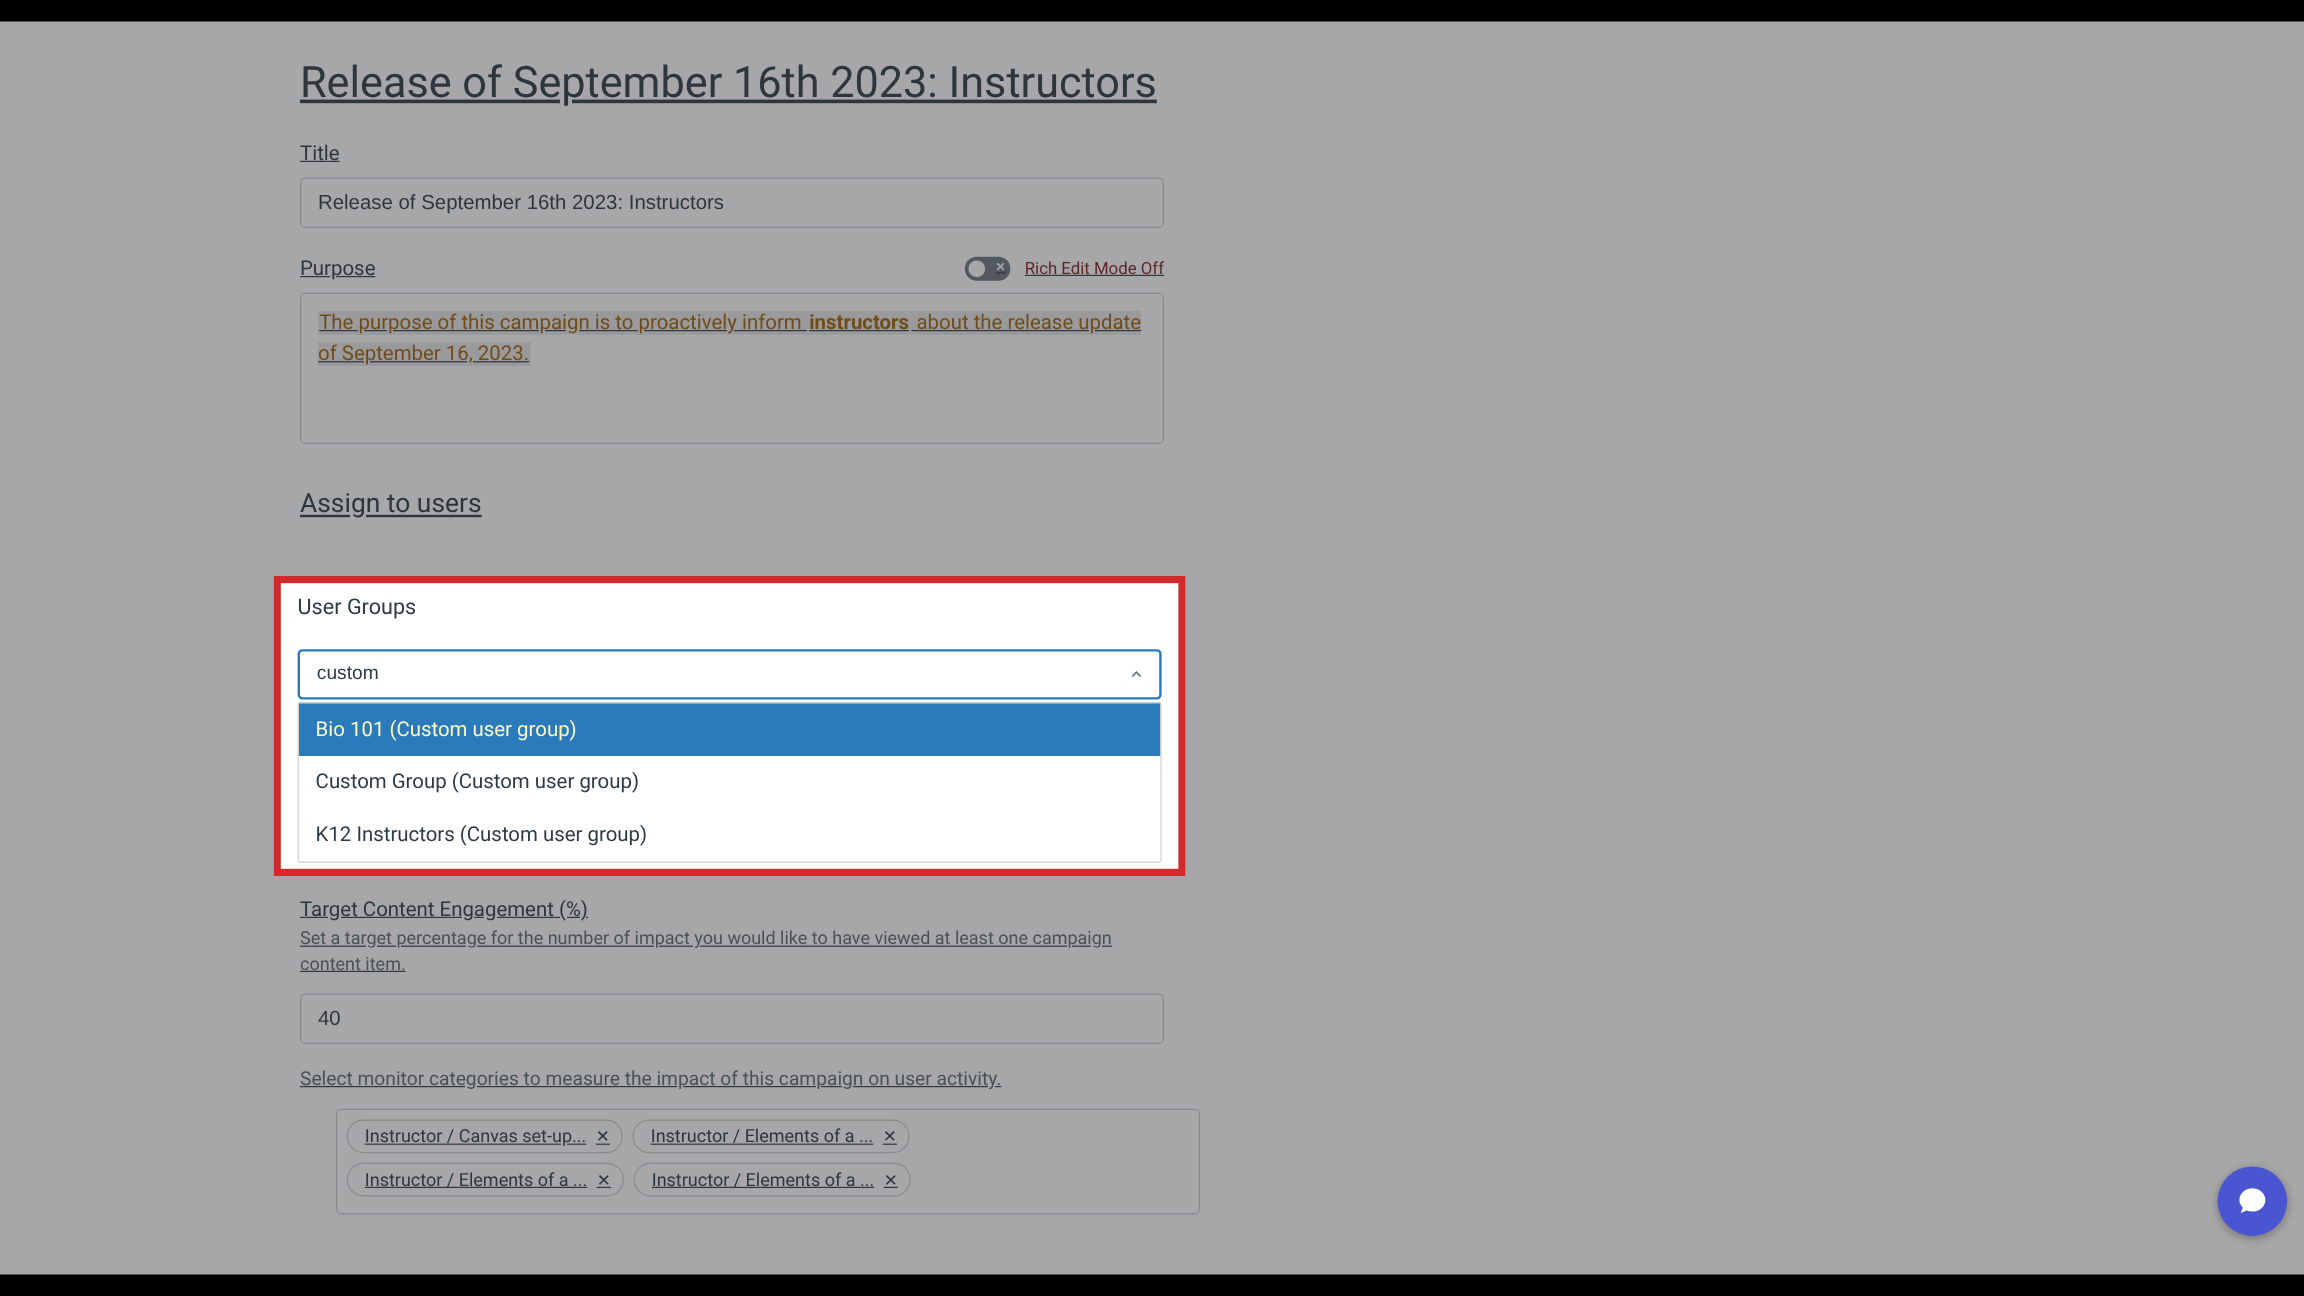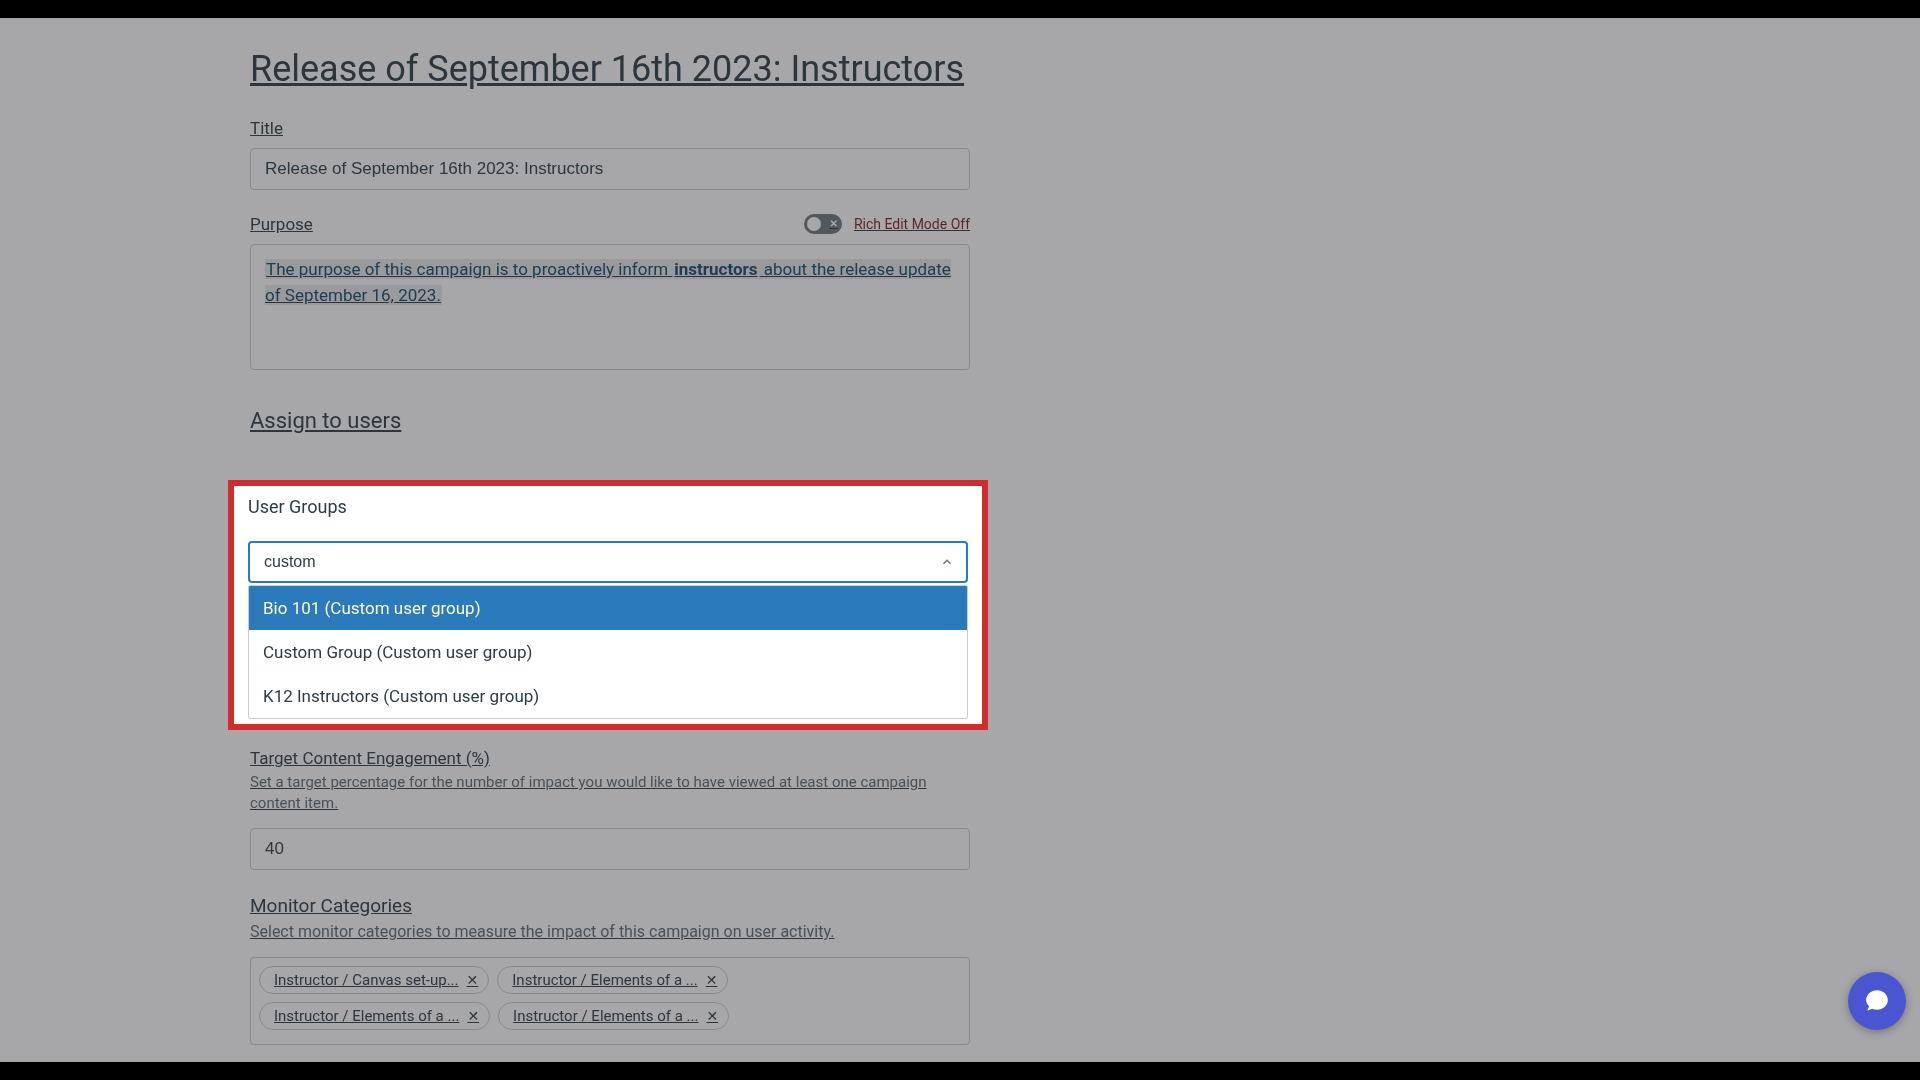--- a/index.html
+++ b/index.html
@@ -128,21 +128,21 @@
       border-radius: 4px;
       background: #fff;
       color: #2d3b45;
       line-height: 1.5;
       margin-bottom: 38px;
       resize: none;
     }
     .purpose-content {
       font-size: 17px;
       line-height: 1.5;
-      color: #0c4a6e;
+      color: #a16207;
     }
     .purpose-content .highlight {
       background: #e8e8e8;
       padding: 0 1px;
     }
     .purpose-content .bold {
       font-weight: 700;
     }
     h2 {
       font-size: 22px;
@@ -161,20 +161,21 @@
       width: 100%;
       min-height: 88px;
       padding: 8px;
       border: 1px solid #c7cdd1;
       border-radius: 4px;
       background: #fff;
       display: flex;
       flex-wrap: wrap;
       gap: 8px;
       align-content: flex-start;
+      margin-left: 30px;
     }
     .tag {
       display: inline-flex;
       align-items: center;
       padding: 4px 10px 4px 14px;
       border: 1px solid #c7cdd1;
       border-radius: 18px;
       font-size: 15px;
       color: #2d3b45;
       background: #fff;
@@ -312,21 +313,20 @@
     <h2>Assign to users</h2>
 
     <div class="spacer-for-dropdown"></div>
 
     <div class="target-outcomes-header">Target Outcomes</div>
 
     <label class="field-label">Target Content Engagement (%)</label>
     <div class="section-sublabel">Set a target percentage for the number of impact you would like to have viewed at least one campaign content item.</div>
     <input type="text" class="text-input" value="40" style="">
 
-    <label class="field-label" style="font-size:19px">Monitor Categories</label>
     <div class="section-sublabel" style="font-size:16px">Select monitor categories to measure the impact of this campaign on user activity.</div>
     <div class="tags-container">
       <div class="tag">
         <span>Instructor / Canvas set-up...</span>
         <span class="tag-close">✕</span>
       </div>
       <div class="tag">
         <span>Instructor / Elements of a ...</span>
         <span class="tag-close">✕</span>
       </div>

